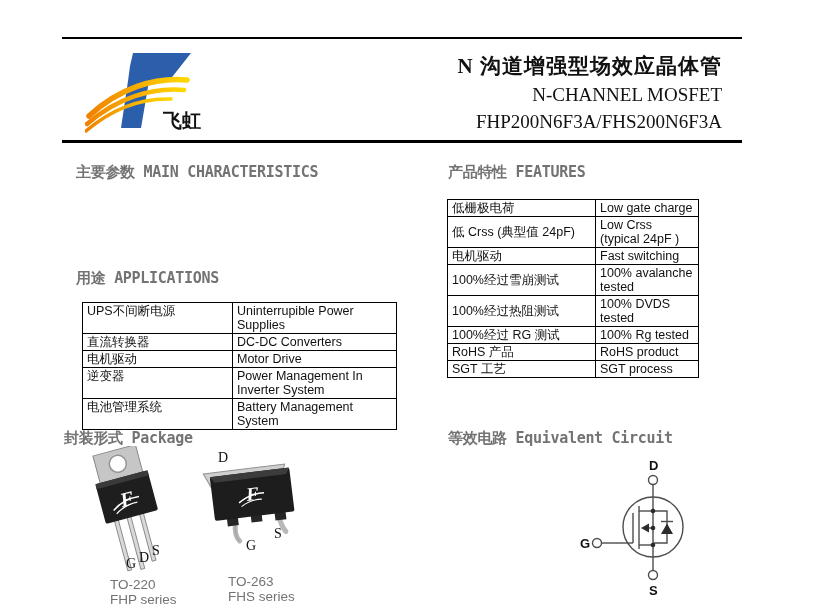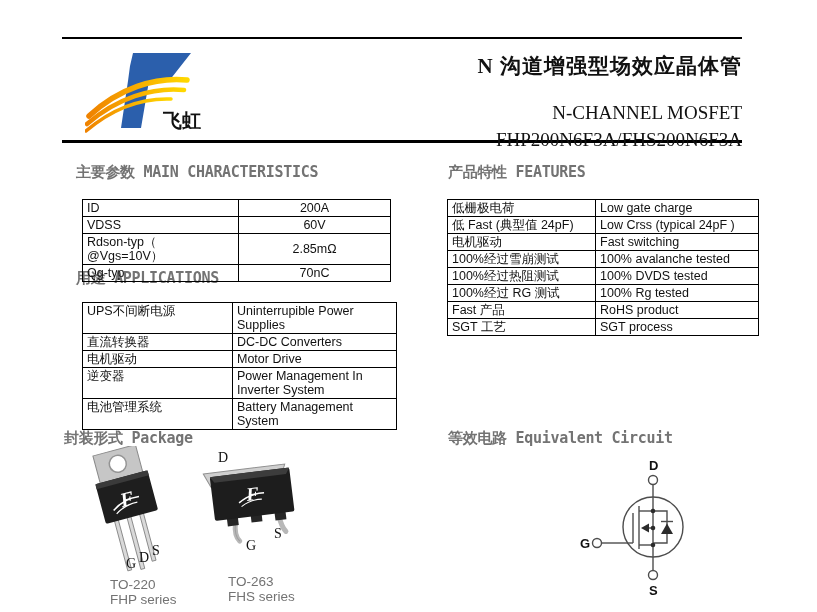--- a/index.html
+++ b/index.html
@@ -11,25 +11,25 @@
     background: #fff;
     overflow: hidden;
   }
   .rule { position: absolute; background: #000; }
   .rule-top { left: 62px; top: 37px; width: 680px; height: 2px; }
   .rule-bottom { left: 62px; top: 140px; width: 680px; height: 3px; }
 
   .logo-svg { position: absolute; left: 85px; top: 50px; width: 135px; height: 85px; }
 
   .title-block {
-    position: absolute; left: 340px; top: 52px; width: 402px;
+    position: absolute; left: 320px; top: 52px; width: 402px;
     text-align: right; font-family: "Liberation Serif", serif;
   }
   .title-cn { font-size: 21px; font-weight: 700; line-height: 29px; letter-spacing: 1px; }
-  .title-en { font-size: 19px; line-height: 27px; margin-top: 18px; }
+  .title-en { font-size: 19px; line-height: 27px; }
   .title-pn { font-size: 19px; line-height: 27px; }
 
   .sec-heading {
     position: absolute;
     font-family: "DejaVu Sans Mono", "Liberation Sans", sans-serif;
     font-weight: 700; font-size: 15px; letter-spacing: -0.3px;
     color: #737373; white-space: nowrap;
   }
   .h-main { left: 76px; top: 163px; }
   .h-feat { left: 448px; top: 163px; }
@@ -42,21 +42,21 @@
     border: 1px solid #000;
     font-size: 12.5px; line-height: 14px;
     padding: 1px 4px; vertical-align: middle;
     overflow: hidden;
   }
   .tbl-main { left: 82px; top: 199px; width: 309px; }
   .tbl-main td { height: 15px; }
   .tbl-main td:first-child { width: 156px; }
   .tbl-main td:last-child { text-align: center; }
 
-  .tbl-feat { left: 447px; top: 199px; width: 312px; }
+  .tbl-feat { left: 447px; top: 199px; width: 252px; }
   .tbl-feat td { height: 16px; }
   .tbl-feat td:first-child { width: 148px; }
 
   .tbl-app { left: 82px; top: 302px; width: 315px; }
   .tbl-app td { height: 16px; vertical-align: top; }
   .tbl-app td:first-child { width: 150px; }
 
   .pkg-svg-to220 { position: absolute; left: 72px; top: 446px; width: 105px; height: 130px; }
   .pkg-svg-to263 { position: absolute; left: 198px; top: 448px; width: 112px; height: 122px; }
   .pkg-caption { position: absolute; font-size: 13.5px; line-height: 15px; color: #737373; }
@@ -100,69 +100,49 @@
     <div class="title-en">N-CHANNEL MOSFET</div>
     <div class="title-pn">FHP200N6F3A/FHS200N6F3A</div>
   </div>
 
   <div class="sec-heading h-main">主要参数 MAIN CHARACTERISTICS</div>
   <div class="sec-heading h-feat">产品特性 FEATURES</div>
   <div class="sec-heading h-app">用途 APPLICATIONS</div>
   <div class="sec-heading h-pkg">封装形式 Package</div>
   <div class="sec-heading h-cir">等效电路  Equivalent Circuit</div>
 
-  <table class="tbl-main">
-    <tbody>
-        <tr>
-          <td>ID</td>
-          <td>200A</td>
-        </tr>
-        <tr>
-          <td>VDSS</td>
-          <td>60V</td>
-        </tr>
-        <tr>
-          <td>Rdson-typ（ @Vgs=10V）</td>
-          <td>2.85mΩ</td>
-        </tr>
-        <tr>
-          <td>Qg-typ</td>
-          <td>70nC</td>
-        </tr>
-      </tbody>
-  </table>
 
   <table class="tbl-feat">
     <tbody>
         <tr>
           <td>低栅极电荷</td>
           <td>Low gate charge</td>
         </tr>
         <tr>
-          <td>低 Fast (典型值 24pF)</td>
+          <td>低 Crss (典型值 24pF)</td>
           <td>Low Crss (typical 24pF )</td>
         </tr>
         <tr>
           <td>电机驱动</td>
           <td>Fast switching</td>
         </tr>
         <tr>
           <td>100%经过雪崩测试</td>
           <td>100% avalanche tested</td>
         </tr>
         <tr>
           <td>100%经过热阻测试</td>
           <td>100% DVDS tested</td>
         </tr>
         <tr>
           <td>100%经过 RG 测试</td>
           <td>100% Rg tested</td>
         </tr>
         <tr>
-          <td>Fast 产品</td>
+          <td>RoHS 产品</td>
           <td>RoHS product</td>
         </tr>
         <tr>
           <td>SGT 工艺</td>
           <td>SGT process</td>
         </tr>
       </tbody>
   </table>
 
   <table class="tbl-app">

